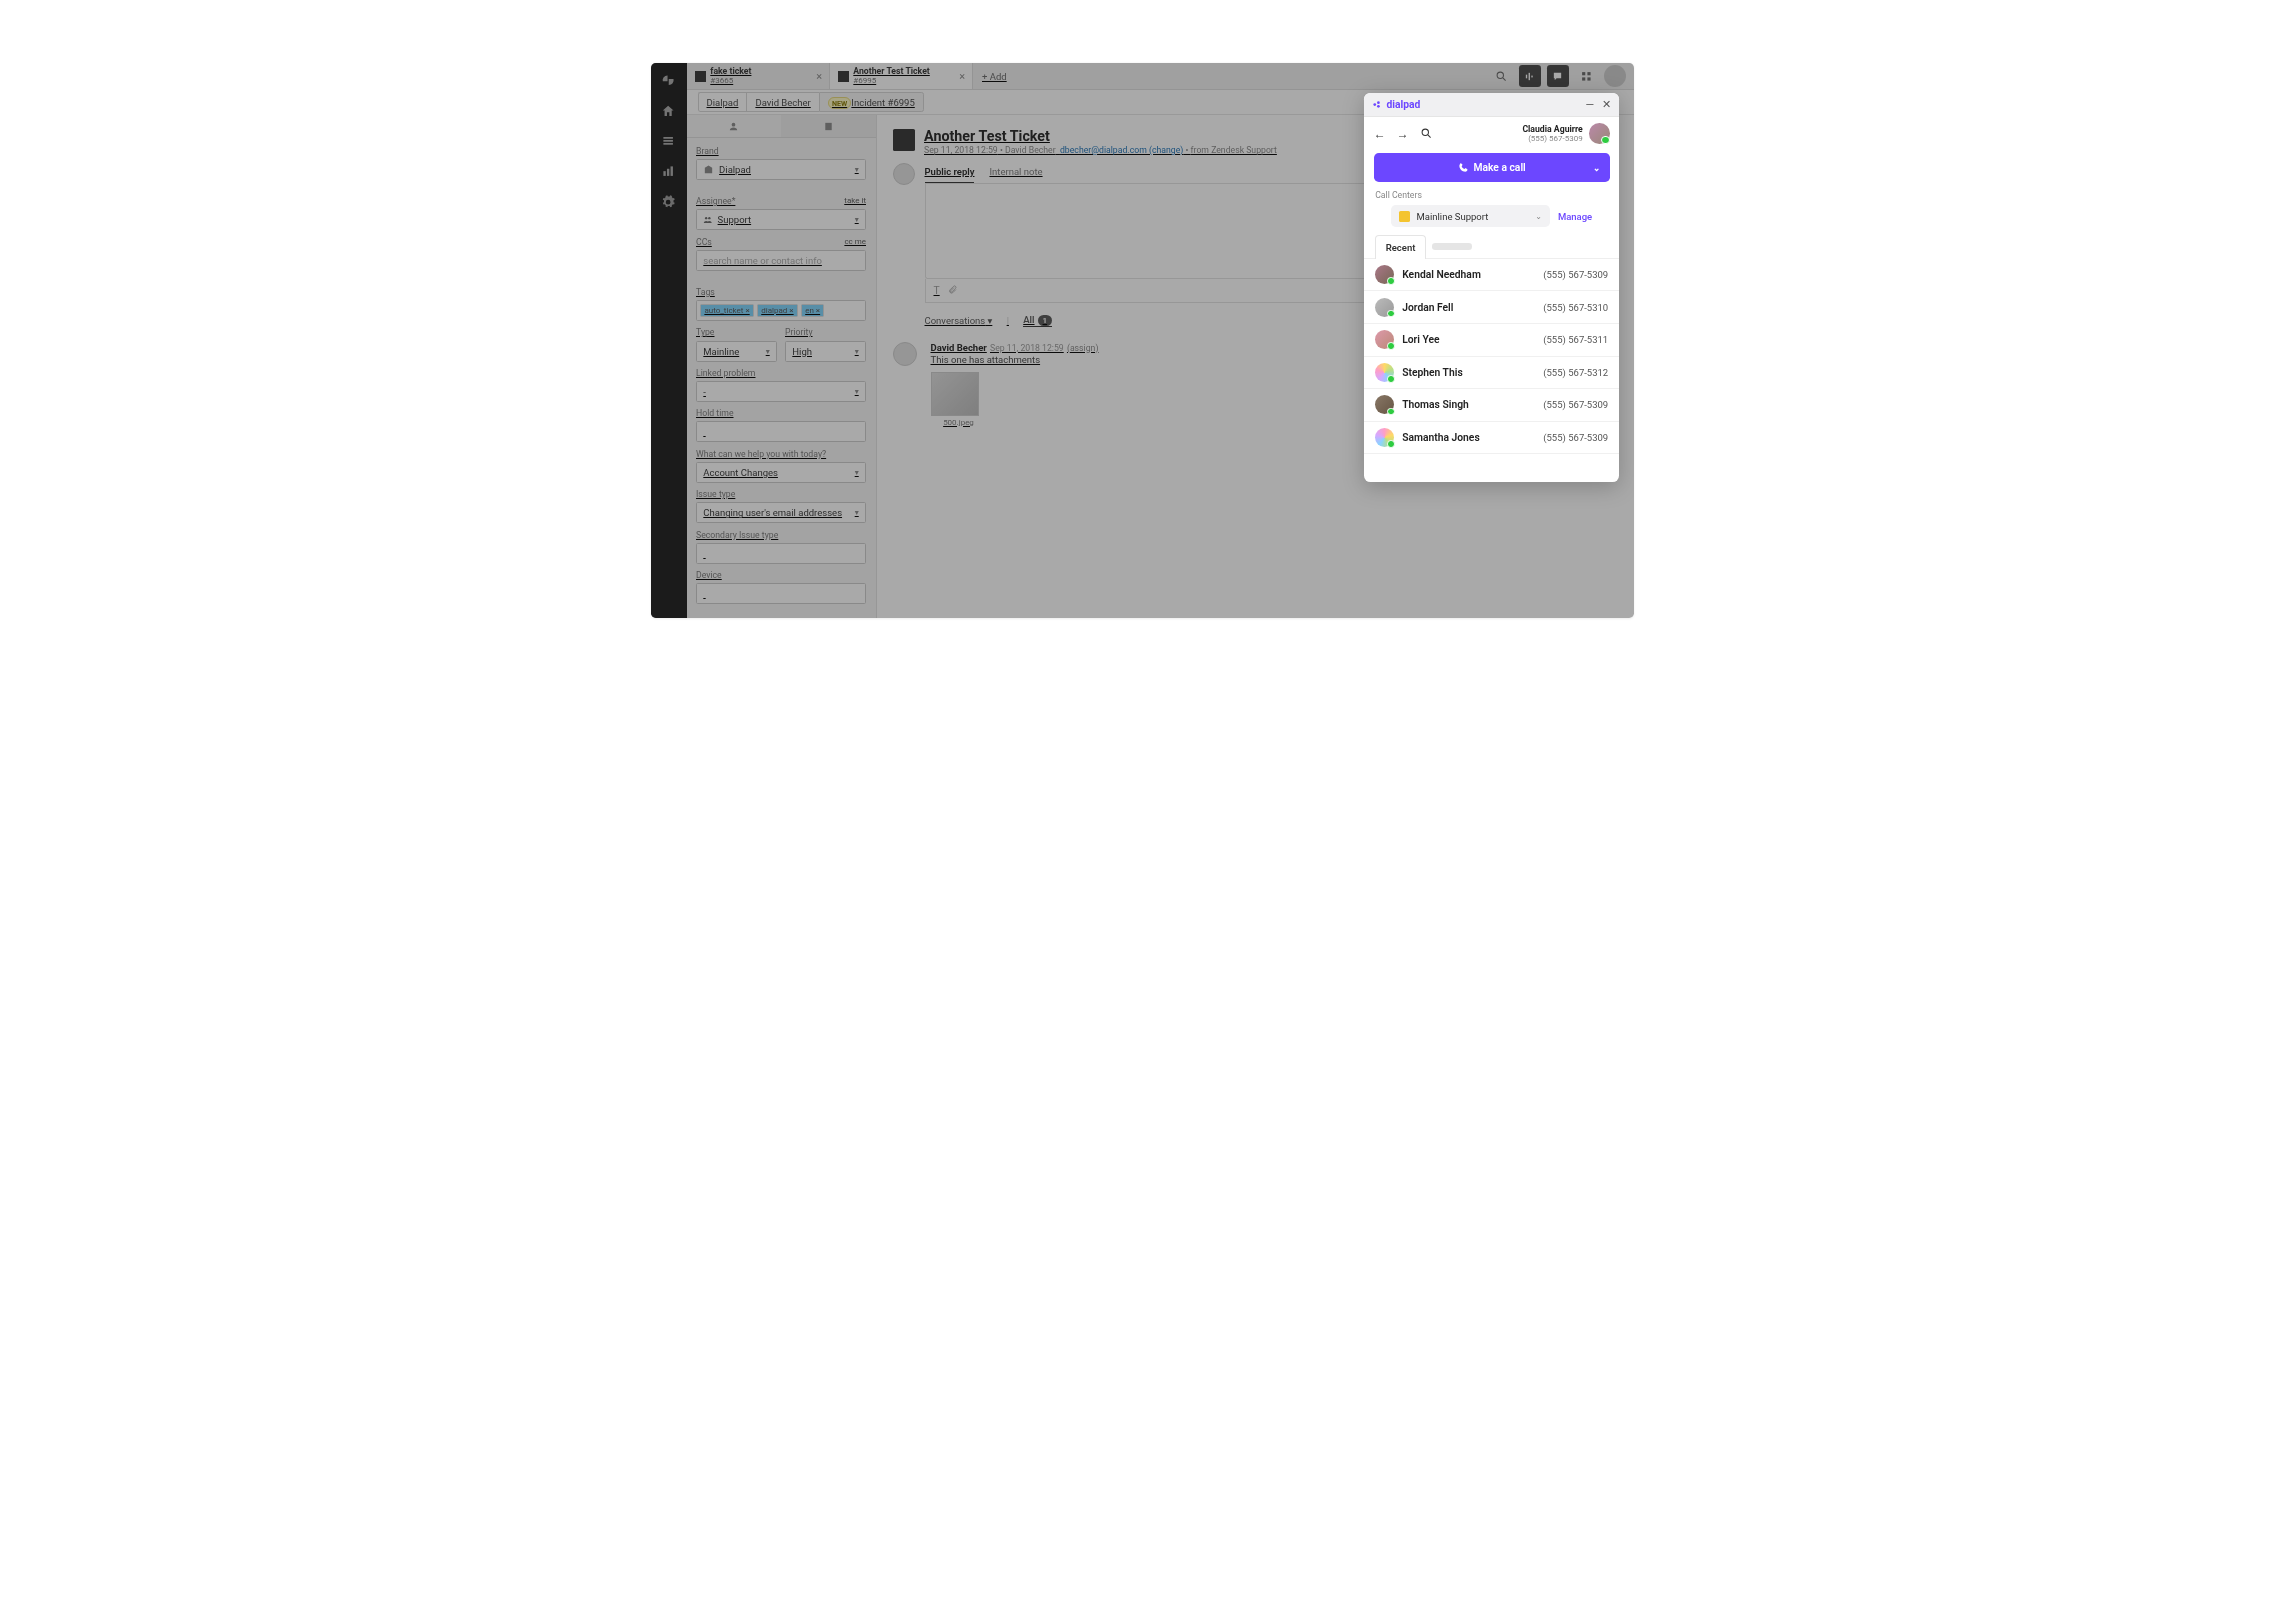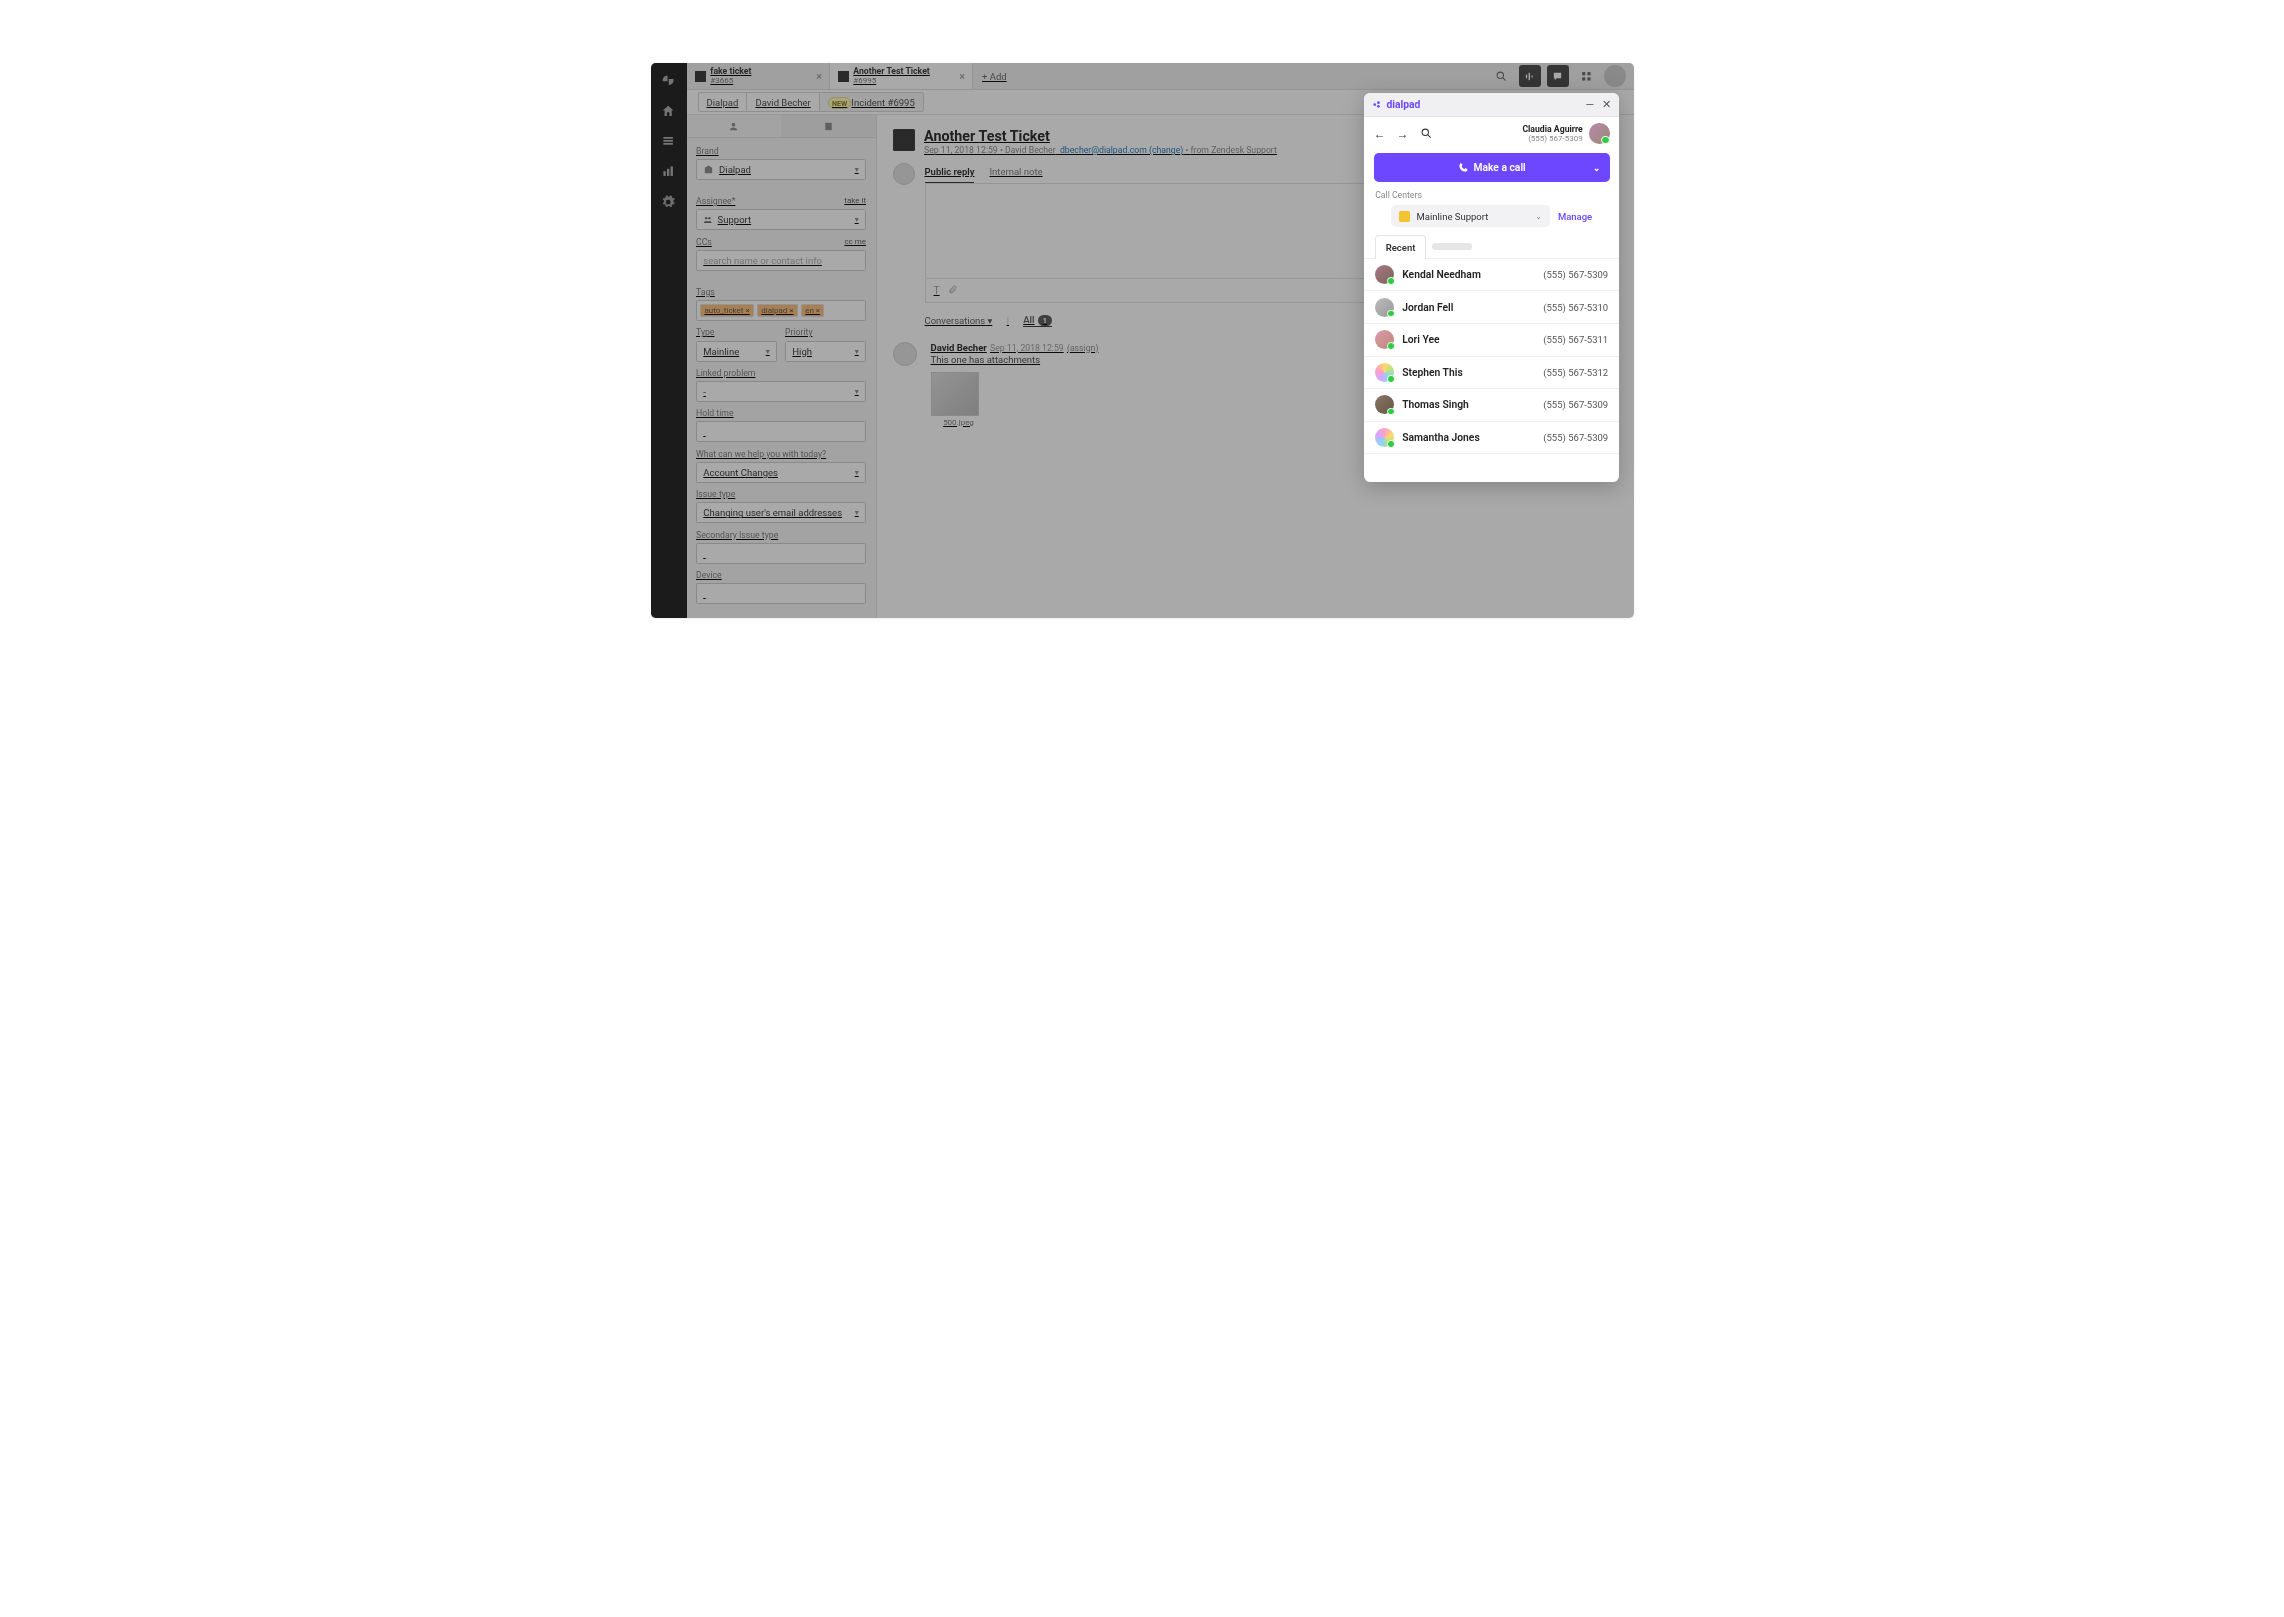--- a/index.html
+++ b/index.html
@@ -32,21 +32,21 @@
 .sidebar-tabs { display: flex; border-bottom: 0.8px solid #ddd; }
 .sidebar-tab { flex: 1; height: 22px; display: flex; align-items: center; justify-content: center; color: #888; }
 .sidebar-tab.active { background: #eee; }
 .sb-pad { padding: 8px 9.5px; }
 .sb-label { font-size: 8.7px; color: #777; margin-bottom: 3.2px; display: flex; justify-content: space-between; }
 .sb-label .lnk { color: #555; font-size: 8px; }
 .sb-field { width: 100%; border: 0.8px solid #ccc; background: #fff; border-radius: 1.6px; padding: 4px 6.3px; font-size: 9.5px; color: #333; display: flex; align-items: center; gap: 4.8px; justify-content: space-between; }
 .sb-field .drop { color: #888; font-size: 8px; }
 .sb-input-ph { color: #aaa; }
 .sb-tags { display: flex; gap: 3.2px; flex-wrap: wrap; padding: 3.2px; border: 0.8px solid #ccc; background: #fff; border-radius: 1.6px; }
-.sb-tag { font-size: 8px; background: #fdba74; border: 0.8px solid #ddd; border-radius: 1.6px; padding: 0.8px 3.2px; color: #555; }
+.sb-tag { font-size: 8px; background: #7dd3fc; border: 0.8px solid #ddd; border-radius: 1.6px; padding: 0.8px 3.2px; color: #555; }
 .sb-two { display: flex; gap: 8px; }
 .sb-two > div { flex: 1; }
 .ticket-body { flex: 1; padding: 0; overflow-y: auto; background: #fff; }
 .ticket-header { display: flex; gap: 9.5px; padding: 12.7px 16px 6.3px; }
 .th-icon { width: 22px; height: 22px; background: #333; border-radius: 1.6px; flex-shrink: 0; margin-top: 1.6px; }
 .th-title { font-size: 14.3px; font-weight: 700; color: #222; }
 .th-meta { font-size: 8.7px; color: #888; margin-top: 1.6px; }
 .th-meta .lnk { color: #1f73b7; }
 .reply-tabs { display: flex; gap: 15px; border-bottom: 0.8px solid #e3e3e3; font-size: 9.5px; }
 .reply-tab { padding: 4.8px 0; color: #777; }

